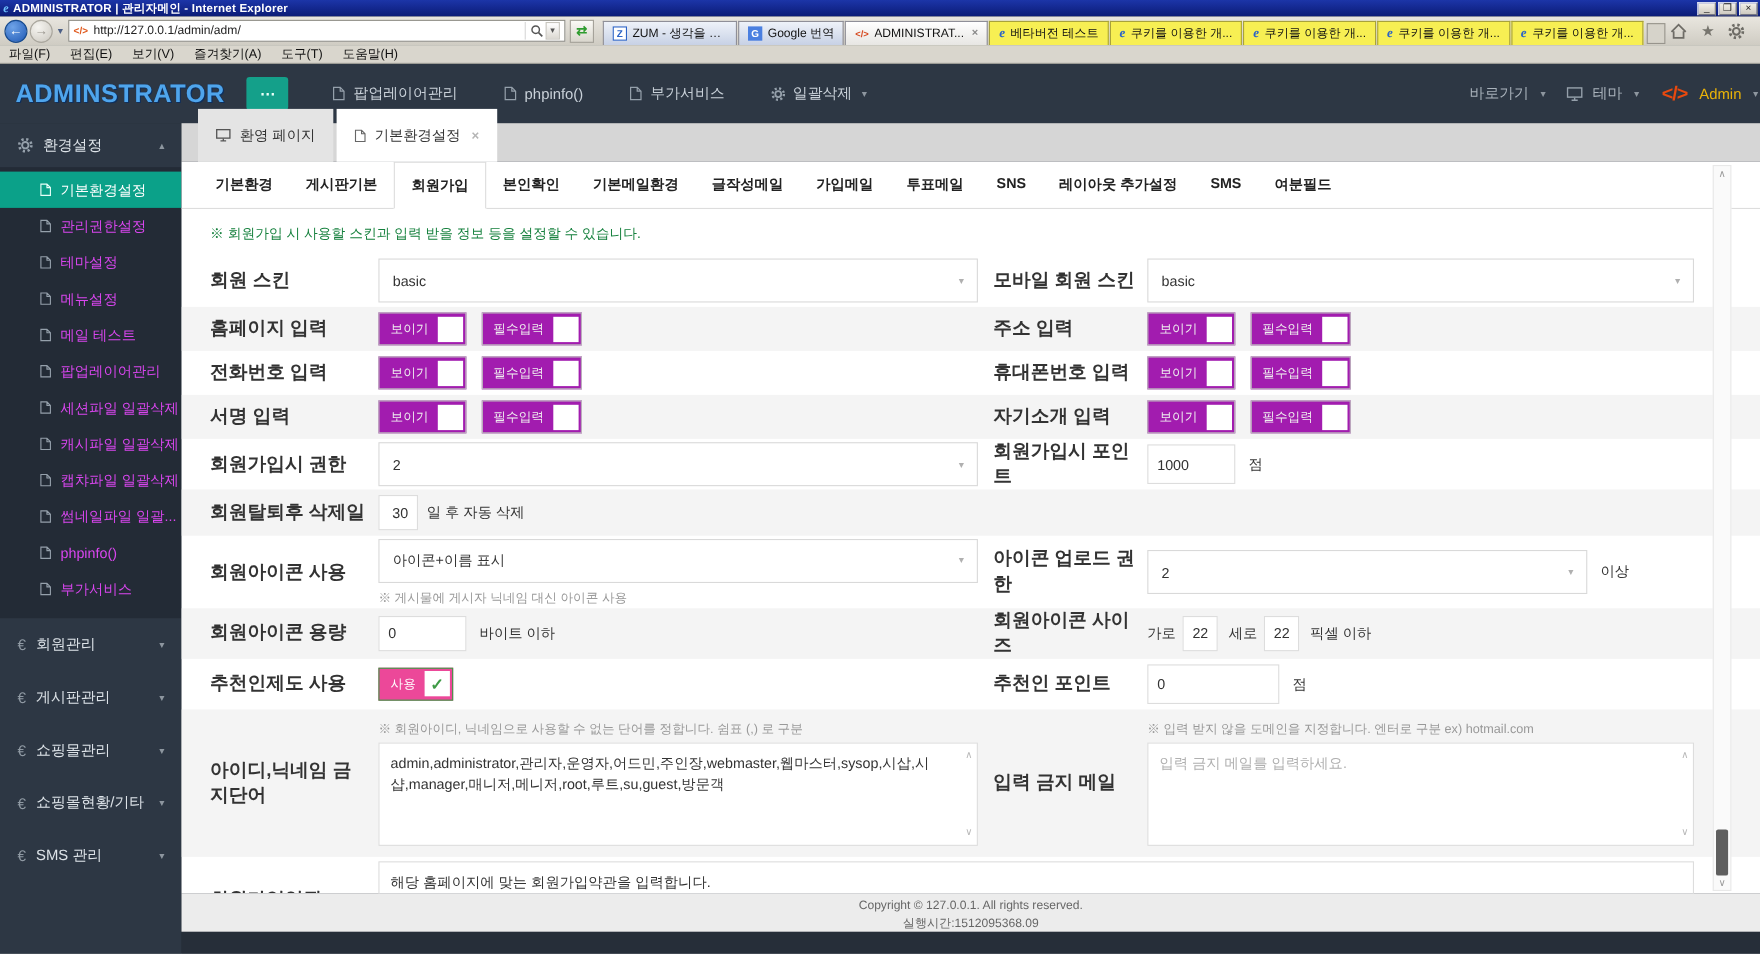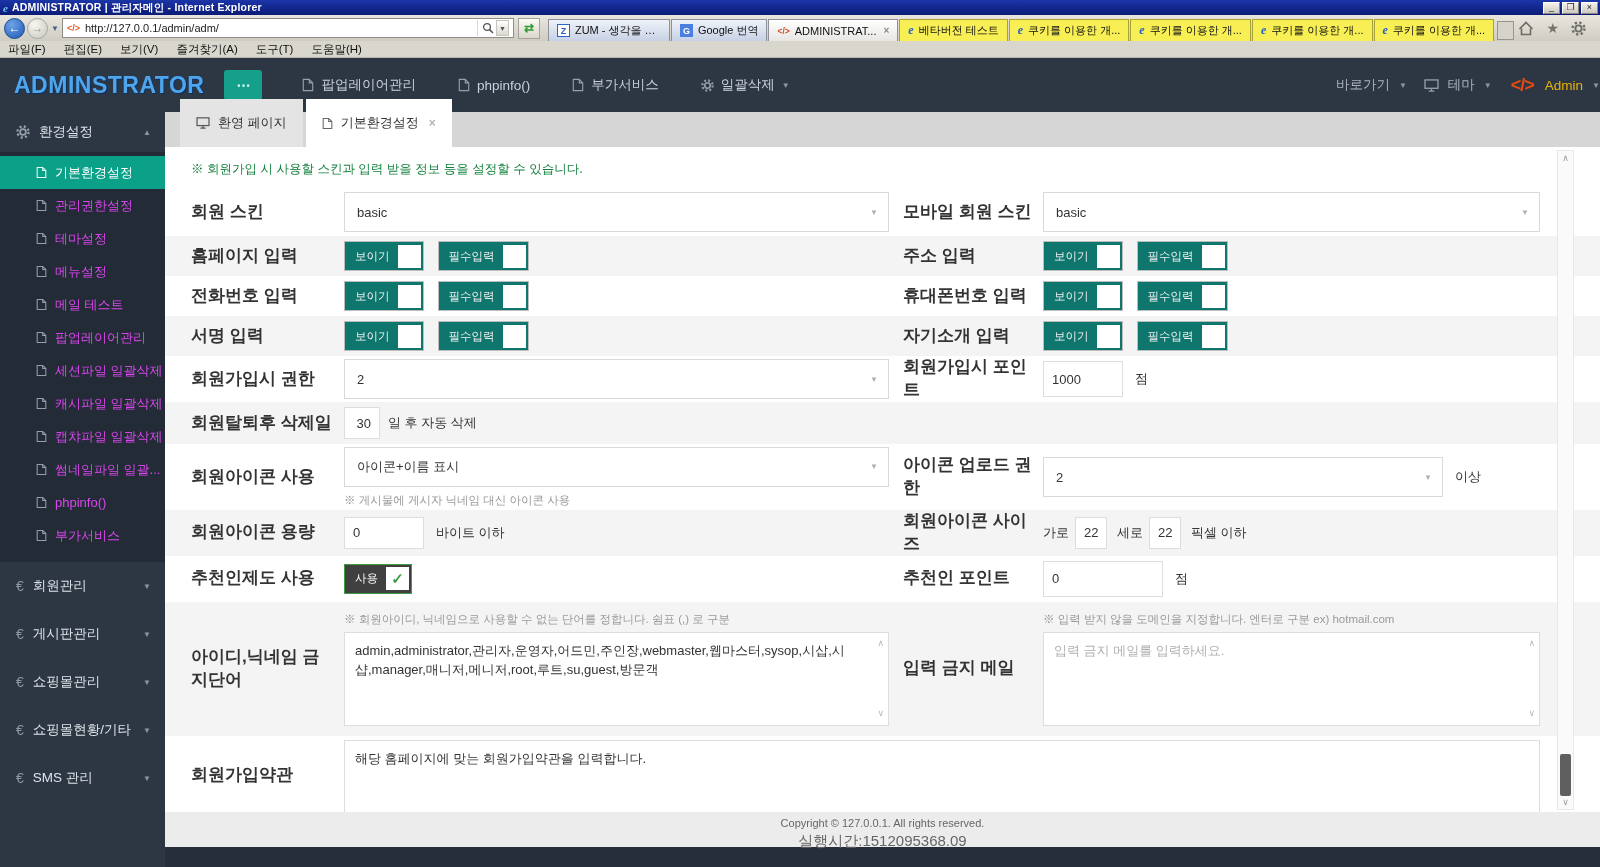--- a/index.html
+++ b/index.html
@@ -101,40 +101,40 @@
     padding:0 24px 0 12px; font-size:13px; color:#333; }
   .sel .selcaret { position:absolute; right:10px; font-size:8px; color:#b0b0b0; }
   .w545 { width:545px; } .wfull { flex:1; } .w400 { width:400px; }
 
   .inp { height:36px; border:1px solid #ddd; background:#fff; padding:0 8px; font-size:13px; color:#333; font-family:"Liberation Sans", sans-serif; }
   .inp.small { height:32px; }
   .suffix { font-size:13px; color:#333; margin-left:12px; }
   .dimlabel { font-size:13px; color:#333; margin:0 6px 0 0; }
   .tcenter { text-align:right; }
 
-  .toggle { display:inline-flex; align-items:center; background:#0f766e; border:1px solid #bdbdbd; height:30px; padding:2px; margin-right:14px; }
+  .toggle { display:inline-flex; align-items:center; background:#a21caf; border:1px solid #bdbdbd; height:30px; padding:2px; margin-right:14px; }
   .toggle .tlabelx { color:#efefef; font-size:11.5px; padding:0 8px; white-space:nowrap; }
   .toggle .tbox { width:23px; height:23px; background:#fff; }
-  .toggle.on { background:#404040; border-color:#3f9b46; }
+  .toggle.on { background:#ec4899; border-color:#3f9b46; }
   .toggle.on .tlabelx { color:#fff; }
   .toggle.on .tbox { display:flex; align-items:center; justify-content:center; color:#3f9b46; font-size:15px; font-weight:bold; }
 
   .note { font-size:11.5px; color:#999; margin-bottom:5px; }
   .note2 { font-size:11.5px; color:#999; margin-top:6px; }
   .col { display:flex; flex-direction:column; }
   .tawrap { position:relative; }
   .ta { border:1px solid #ddd; background:#fff; padding:8px 22px 8px 10px; font-size:13px; color:#333; resize:none; overflow:hidden;
     font-family:"Liberation Sans", sans-serif; line-height:1.5; display:block; }
   .ta::placeholder { color:#b0b0b0; }
   .ta-arrow { position:absolute; right:5px; font-size:9px; color:#b8b8b8; }
   .ta-up { top:6px; } .ta-dn { bottom:8px; }
 
   .cfooter { position:absolute; top:700px; left:0; width:1435px; height:35px; background:#ececec; text-align:center; }
   .cfooter .c1 { font-size:11px; color:#666; padding-top:5px; }
-  .cfooter .c2 { font-size:15px; color:#666; padding-top:3px; }
+  .cfooter .c2 { font-size:11px; color:#666; padding-top:3px; }
 
   .vscroll { position:absolute; top:38px; right:26px; width:17px; height:660px; background:#fafafa; border:1px solid #e8e8e8; }
   .vs-arrow { position:absolute; left:0; width:15px; text-align:center; font-size:9px; color:#9a9a9a; }
   .vs-up { top:2px; } .vs-dn { bottom:2px; }
   .vs-thumb { position:absolute; left:2px; width:11px; top:603px; height:42px; background:#5f5f5f; border-radius:2px; }
 
   svg.ic { display:block; }
 </style>
 </head>
 <body>
@@ -392,20 +392,34 @@
     <div class="wtab active">
       <svg class="ic" width="11" height="13" viewBox="0 0 14 16">
           <path d="M1.5 1.5 h7 l4 4 v9 h-11 z M8.5 1.5 v4 h4" fill="none" stroke="#666" stroke-width="1.3"></path>
         </svg>
       <span>기본환경설정</span>
       <span class="tclose">×</span>
     </div>
   </div>
 
   <div class="panel">
+    <div class="subtabs">
+      <span class="subtab">기본환경</span>
+      <span class="subtab">게시판기본</span>
+      <span class="subtab active">회원가입</span>
+      <span class="subtab">본인확인</span>
+      <span class="subtab">기본메일환경</span>
+      <span class="subtab">글작성메일</span>
+      <span class="subtab">가입메일</span>
+      <span class="subtab">투표메일</span>
+      <span class="subtab">SNS</span>
+      <span class="subtab">레이아웃 추가설정</span>
+      <span class="subtab">SMS</span>
+      <span class="subtab">여분필드</span>
+    </div>
 
     <div class="info">※ 회원가입 시 사용할 스킨과 입력 받을 정보 등을 설정할 수 있습니다.</div>
 
     <div class="frow h48">
       <div class="cell-l">
         <span class="flabel">회원 스킨</span>
         <div class="sel w545">
           <span>basic</span>
           <span class="selcaret">▼</span>
         </div>

